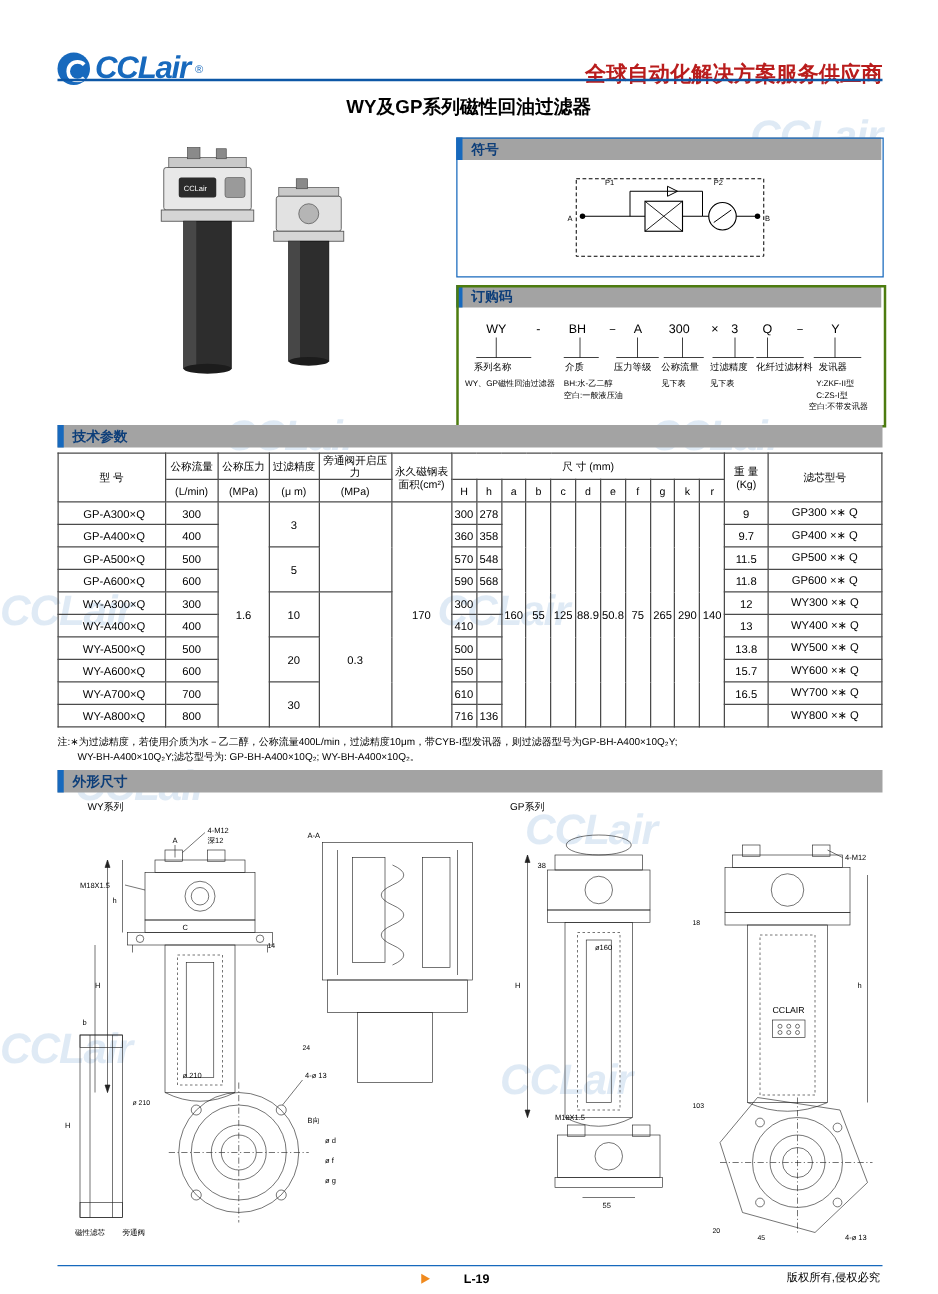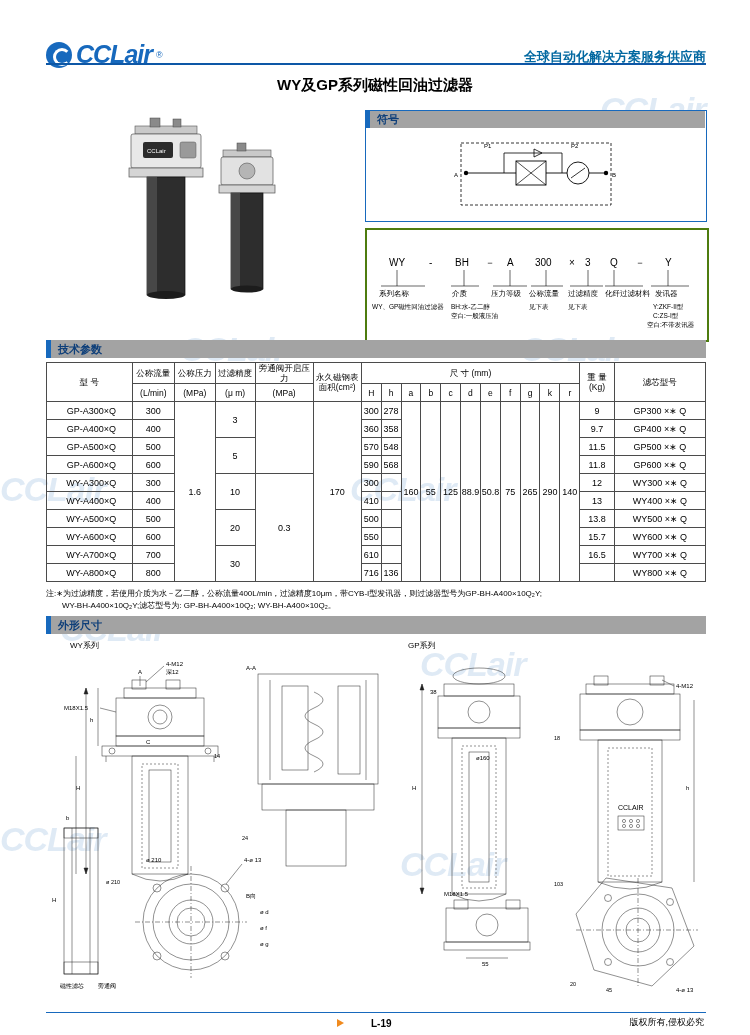--- a/index.html
+++ b/index.html
@@ -11,21 +11,21 @@
   .page{position:relative;width:750px;height:1035px;}
 
   
   .hdr{position:absolute;left:0;top:18px;width:750px;height:46px;}
   .hdr-rule{position:absolute;left:46px;top:63px;width:660px;height:2px;background:#0d57a6;}
   .logo{position:absolute;left:46px;top:22px;display:flex;align-items:center;gap:4px;}
   .logo-mark{width:26px;height:26px;border-radius:50%;background:#1769bd;position:relative;}
   .logo-mark:after{content:"";position:absolute;left:7px;top:6px;width:12px;height:12px;border:3px solid #fff;border-radius:50%;border-right-color:transparent;}
   .logo-text{font-size:25px;font-weight:bold;color:#1769bd;letter-spacing:-1px;font-style:italic;}
   .logo-reg{font-size:9px;color:#1769bd;vertical-align:super;}
-  .hdr-slogan{position:absolute;right:44px;top:30px;font-size:13px;font-weight:bold;color:#0369a1;}
+  .hdr-slogan{position:absolute;right:44px;top:30px;font-size:17px;font-weight:bold;color:#b91c1c;}
 
   .doc-title{position:absolute;left:0;top:76px;width:750px;text-align:center;font-size:15px;font-weight:bold;}
 
   
   .bar{position:absolute;height:18px;background:#a3a3a3;border-left:5px solid #1769bd;
        font-size:11px;font-weight:bold;color:#0d3e79;padding:2px 0 0 7px;box-sizing:border-box;}
 
   
   .symbol-box{position:absolute;left:365px;top:110px;width:340px;height:110px;border:1px solid #1769bd;}
   .symbol-art{position:absolute;left:0;top:22px;width:340px;height:88px;}
@@ -141,20 +141,21 @@
         <circle cx="100" cy="40" r="2.2" fill="#000"></circle>
         <circle cx="240" cy="40" r="2.2" fill="#000"></circle>
         <text x="118" y="15" font-size="6">P1</text>
         <text x="205" y="15" font-size="6">P2</text>
         <text x="88" y="44" font-size="6">A</text>
         <text x="246" y="44" font-size="6">B</text>
       </svg>
     </div>
   </div>
 
+  <div class="bar" style="left:365px;top:228px;width:340px;">订购码</div>
   <div class="order-box">
     <svg width="340" height="110" viewBox="0 0 340 110" style="position:absolute;left:0;top:0;">
       <g font-family="Liberation Sans" font-size="10">
         <text x="22" y="36">WY</text>
         <text x="62" y="36">-</text>
         <text x="88" y="36">BH</text>
         <text x="118" y="36">－</text>
         <text x="140" y="36">A</text>
         <text x="168" y="36">300</text>
         <text x="202" y="36">×</text>

